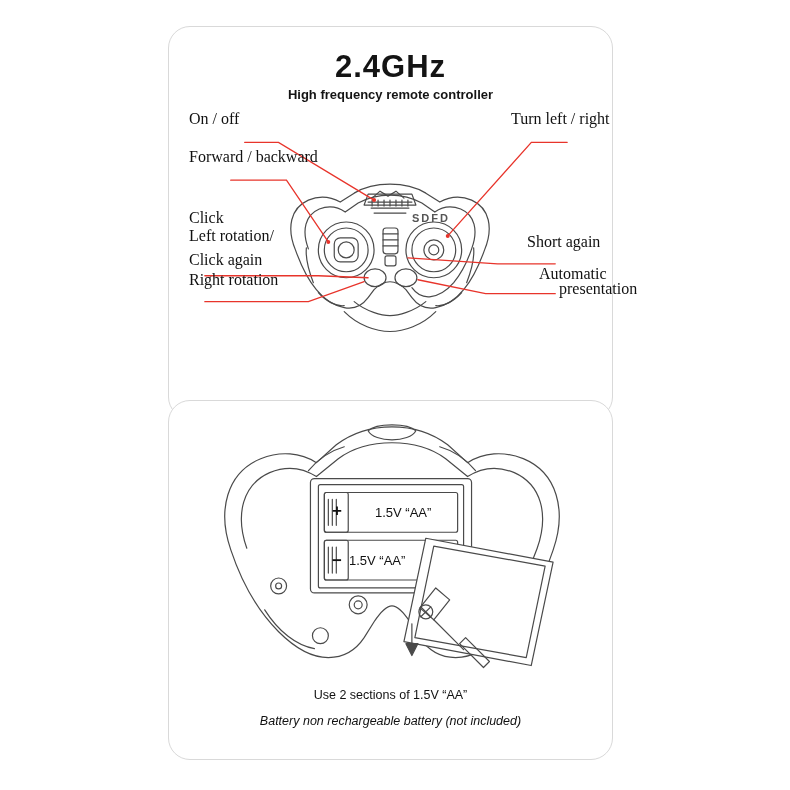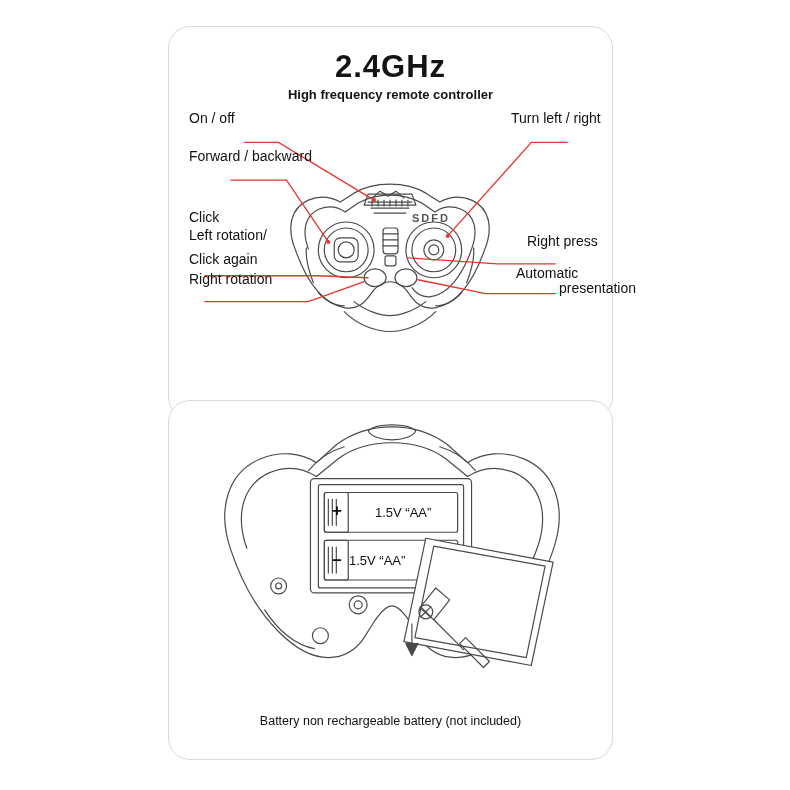--- a/index.html
+++ b/index.html
@@ -65,43 +65,44 @@
     position: absolute;
     left: 0;
     top: 0;
     width: 100%;
     height: 100%;
     overflow: visible;
   }
 
   .callout-label {
     position: absolute;
-    font-size: 14px;
+    font-size: 16px;
     color: #111111;
     white-space: nowrap;
     line-height: 15px;
+    font-family: Liberation Serif, serif;
   }
 
   .batt-label {
     position: absolute;
     font-size: 13px;
     color: #111111;
     white-space: nowrap;
   }
 
   .foot-note {
     position: absolute;
     width: 100%;
     text-align: center;
     font-size: 12.5px;
     color: #111111;
   }
 
   #foot-1 { top: 287px; }
-  #foot-2 { top: 313px; }
+  #foot-2 { top: 313px; font-style: italic; }
 
   .brand-text {
     position: absolute;
     font-size: 11px;
     letter-spacing: 2px;
     font-weight: bold;
     color: #555;
   }
 </style>
 </head>
@@ -210,22 +211,22 @@
   <div class="brand-text" style="left:199px; top:185px;margin-left:44px;">SDFD</div>
 
   <div class="callout-label" style="left:20px; top:84px;">On / off</div>
   <div class="callout-label" style="left:20px; top:122px;">Forward / backward</div>
   <div class="callout-label" style="left:20px; top:183px;">Click</div>
   <div class="callout-label" style="left:20px; top:201px;">Left rotation/</div>
   <div class="callout-label" style="left:20px; top:225px;text-align:right;">Click again</div>
   <div class="callout-label" style="left:20px; top:245px;">Right rotation</div>
 
   <div class="callout-label" style="left:342px; top:84px;">Turn left / right</div>
-  <div class="callout-label" style="left:358px; top:207px;">Right press</div>
-  <div class="callout-label" style="left:347px; top:239px;">Automatic</div>
+  <div class="callout-label" style="left:358px; top:207px;">Short again</div>
+  <div class="callout-label" style="left:370px; top:239px;">Automatic</div>
   <div class="callout-label" style="left:370px; top:254px;margin-left:20px;">presentation</div>
 </div>
 
 <div class="panel" id="panel-bottom">
 
   <svg class="svg-layer" viewBox="0 0 445 360">
     <g fill="none" stroke="#4a4a4a" stroke-width="1.2" stroke-linejoin="round" stroke-linecap="round">
 
       <path d="M62 150
                C48 110, 58 72, 92 58
@@ -303,14 +304,15 @@
       <path d="M253 207 L263 217 M263 207 L253 217"></path>
     </g>
   </svg>
 
   <div class="batt-label" style="left:163px; top:100px; font-size:17px; font-weight:bold;">+</div>
   <div class="batt-label" style="left:206px; top:104px;">1.5V “AA”</div>
 
   <div class="batt-label" style="left:163px; top:150px; font-size:17px; font-weight:bold;">−</div>
   <div class="batt-label" style="left:180px; top:152px;">1.5V “AA”</div>
 
+  <div class="foot-note" id="foot-1">Use 2 sections of 1.5V “AA”</div>
   <div class="foot-note" id="foot-2">Battery non rechargeable battery (not included)</div>
 </div>
 
 </body></html>

